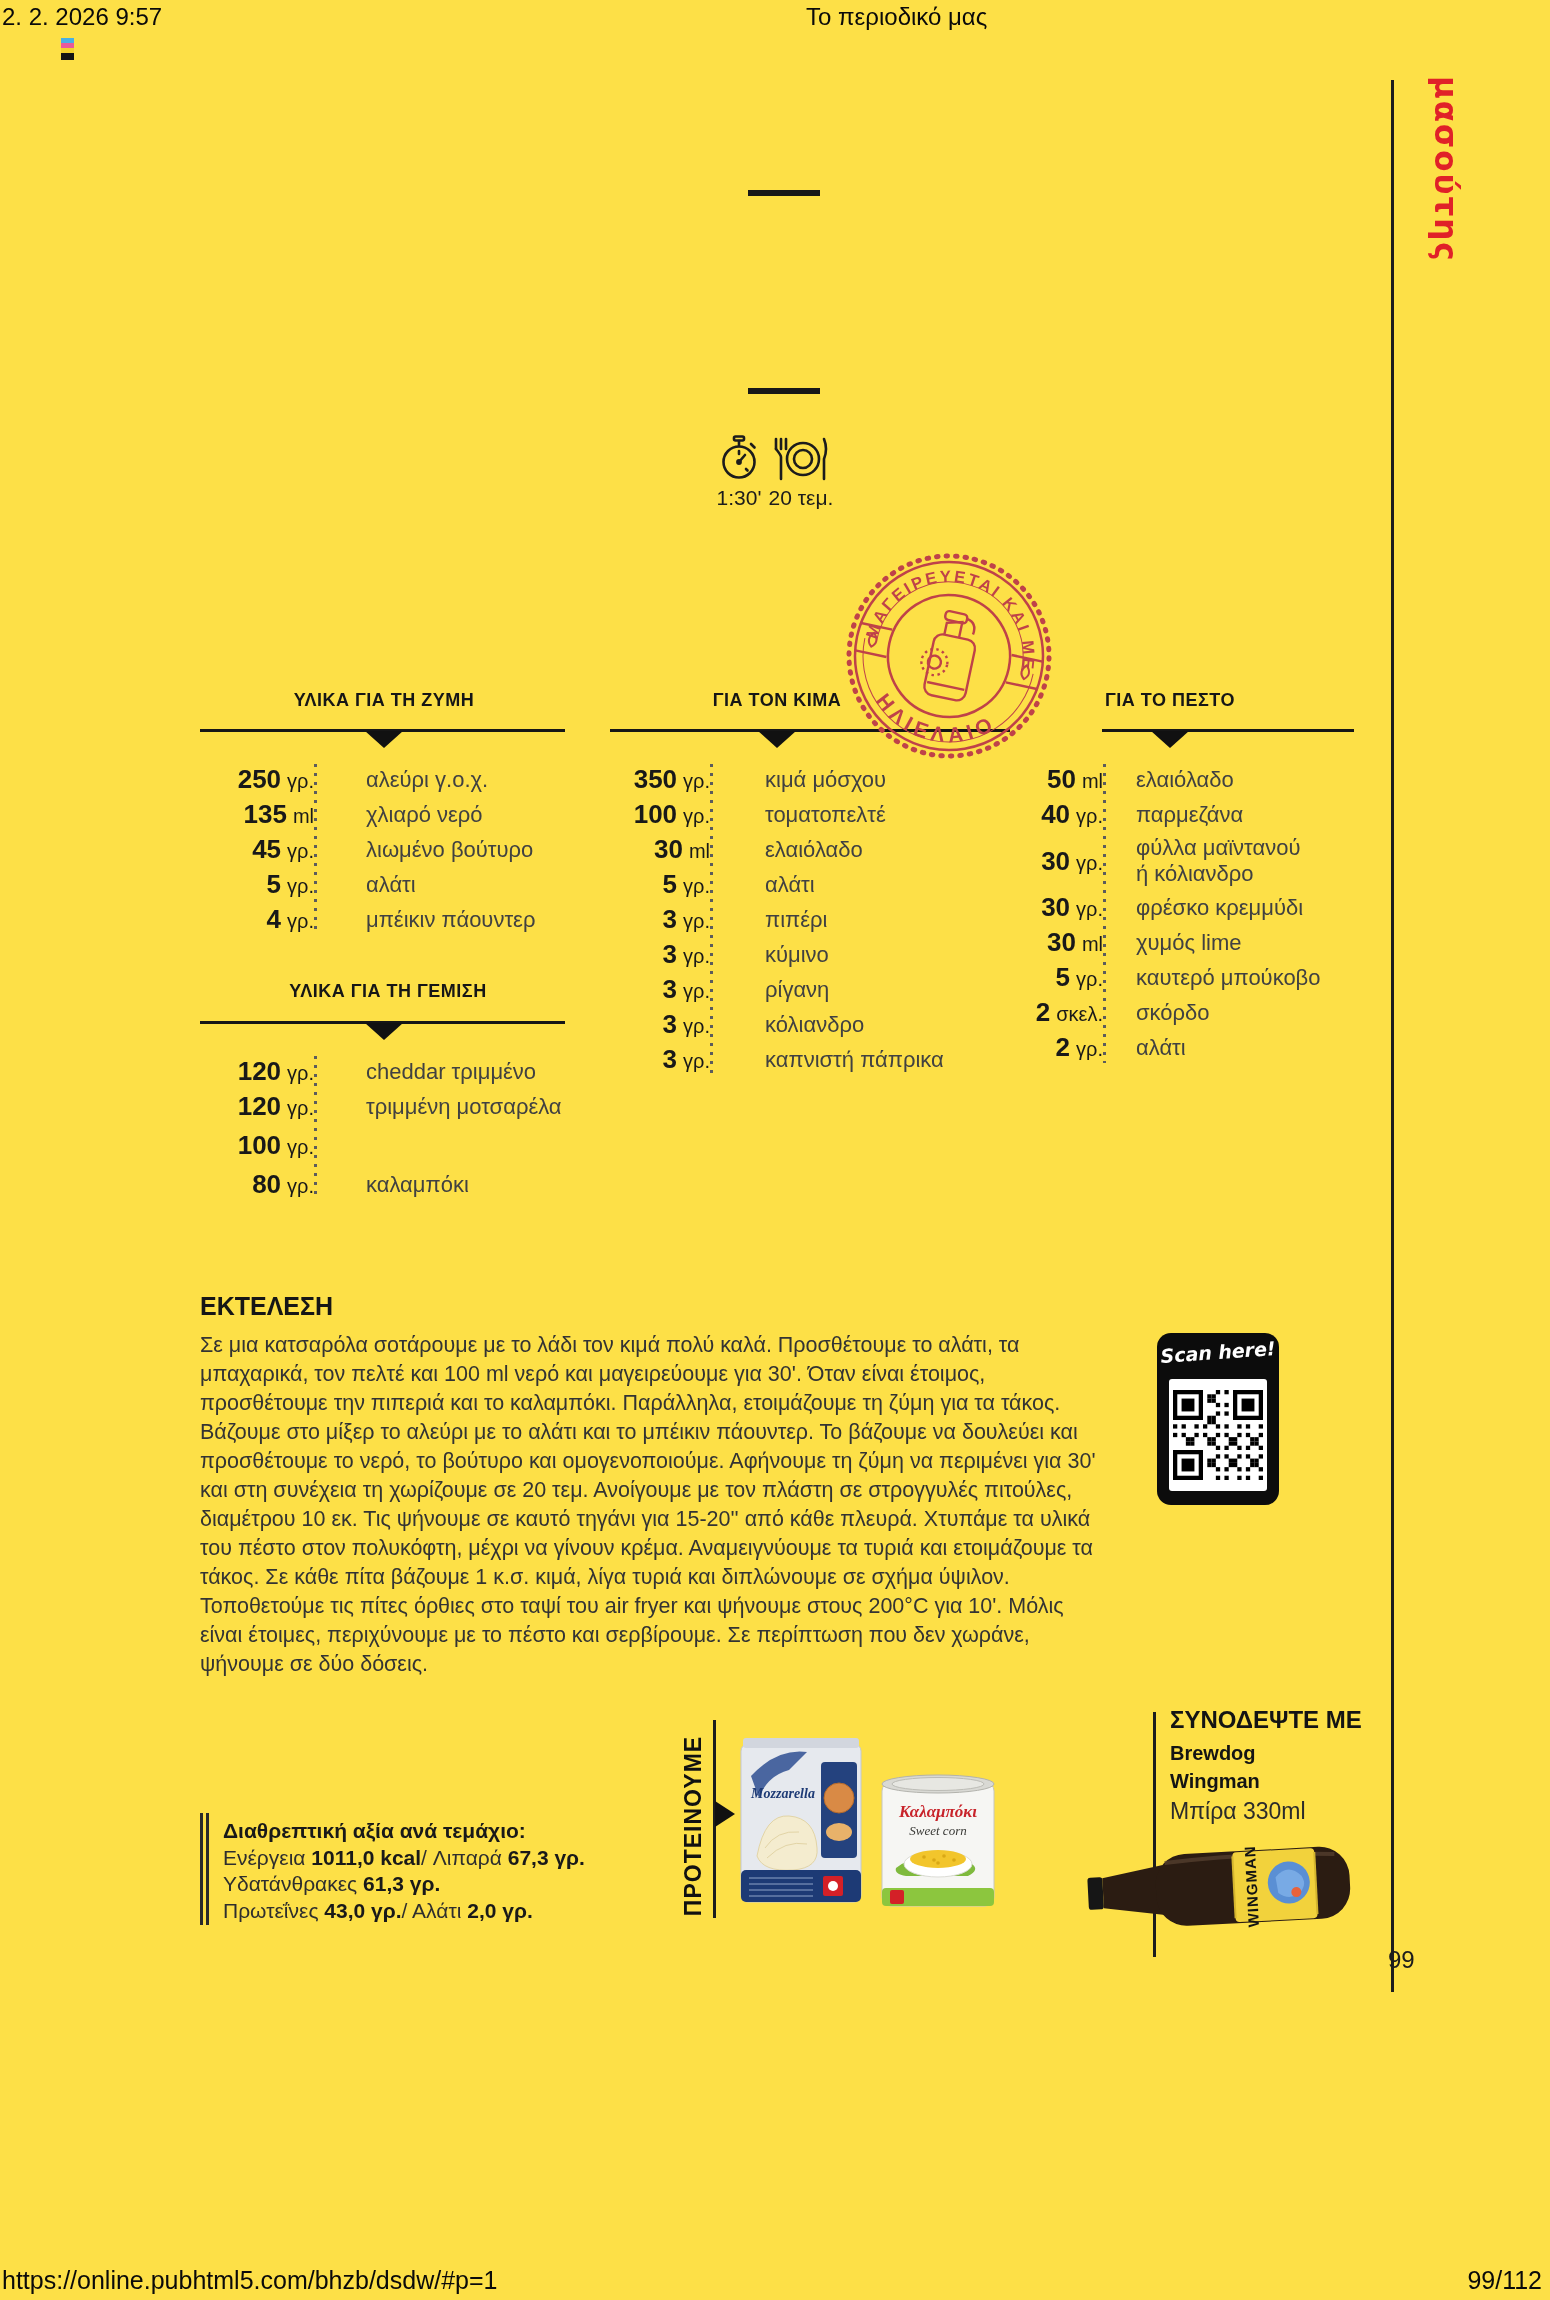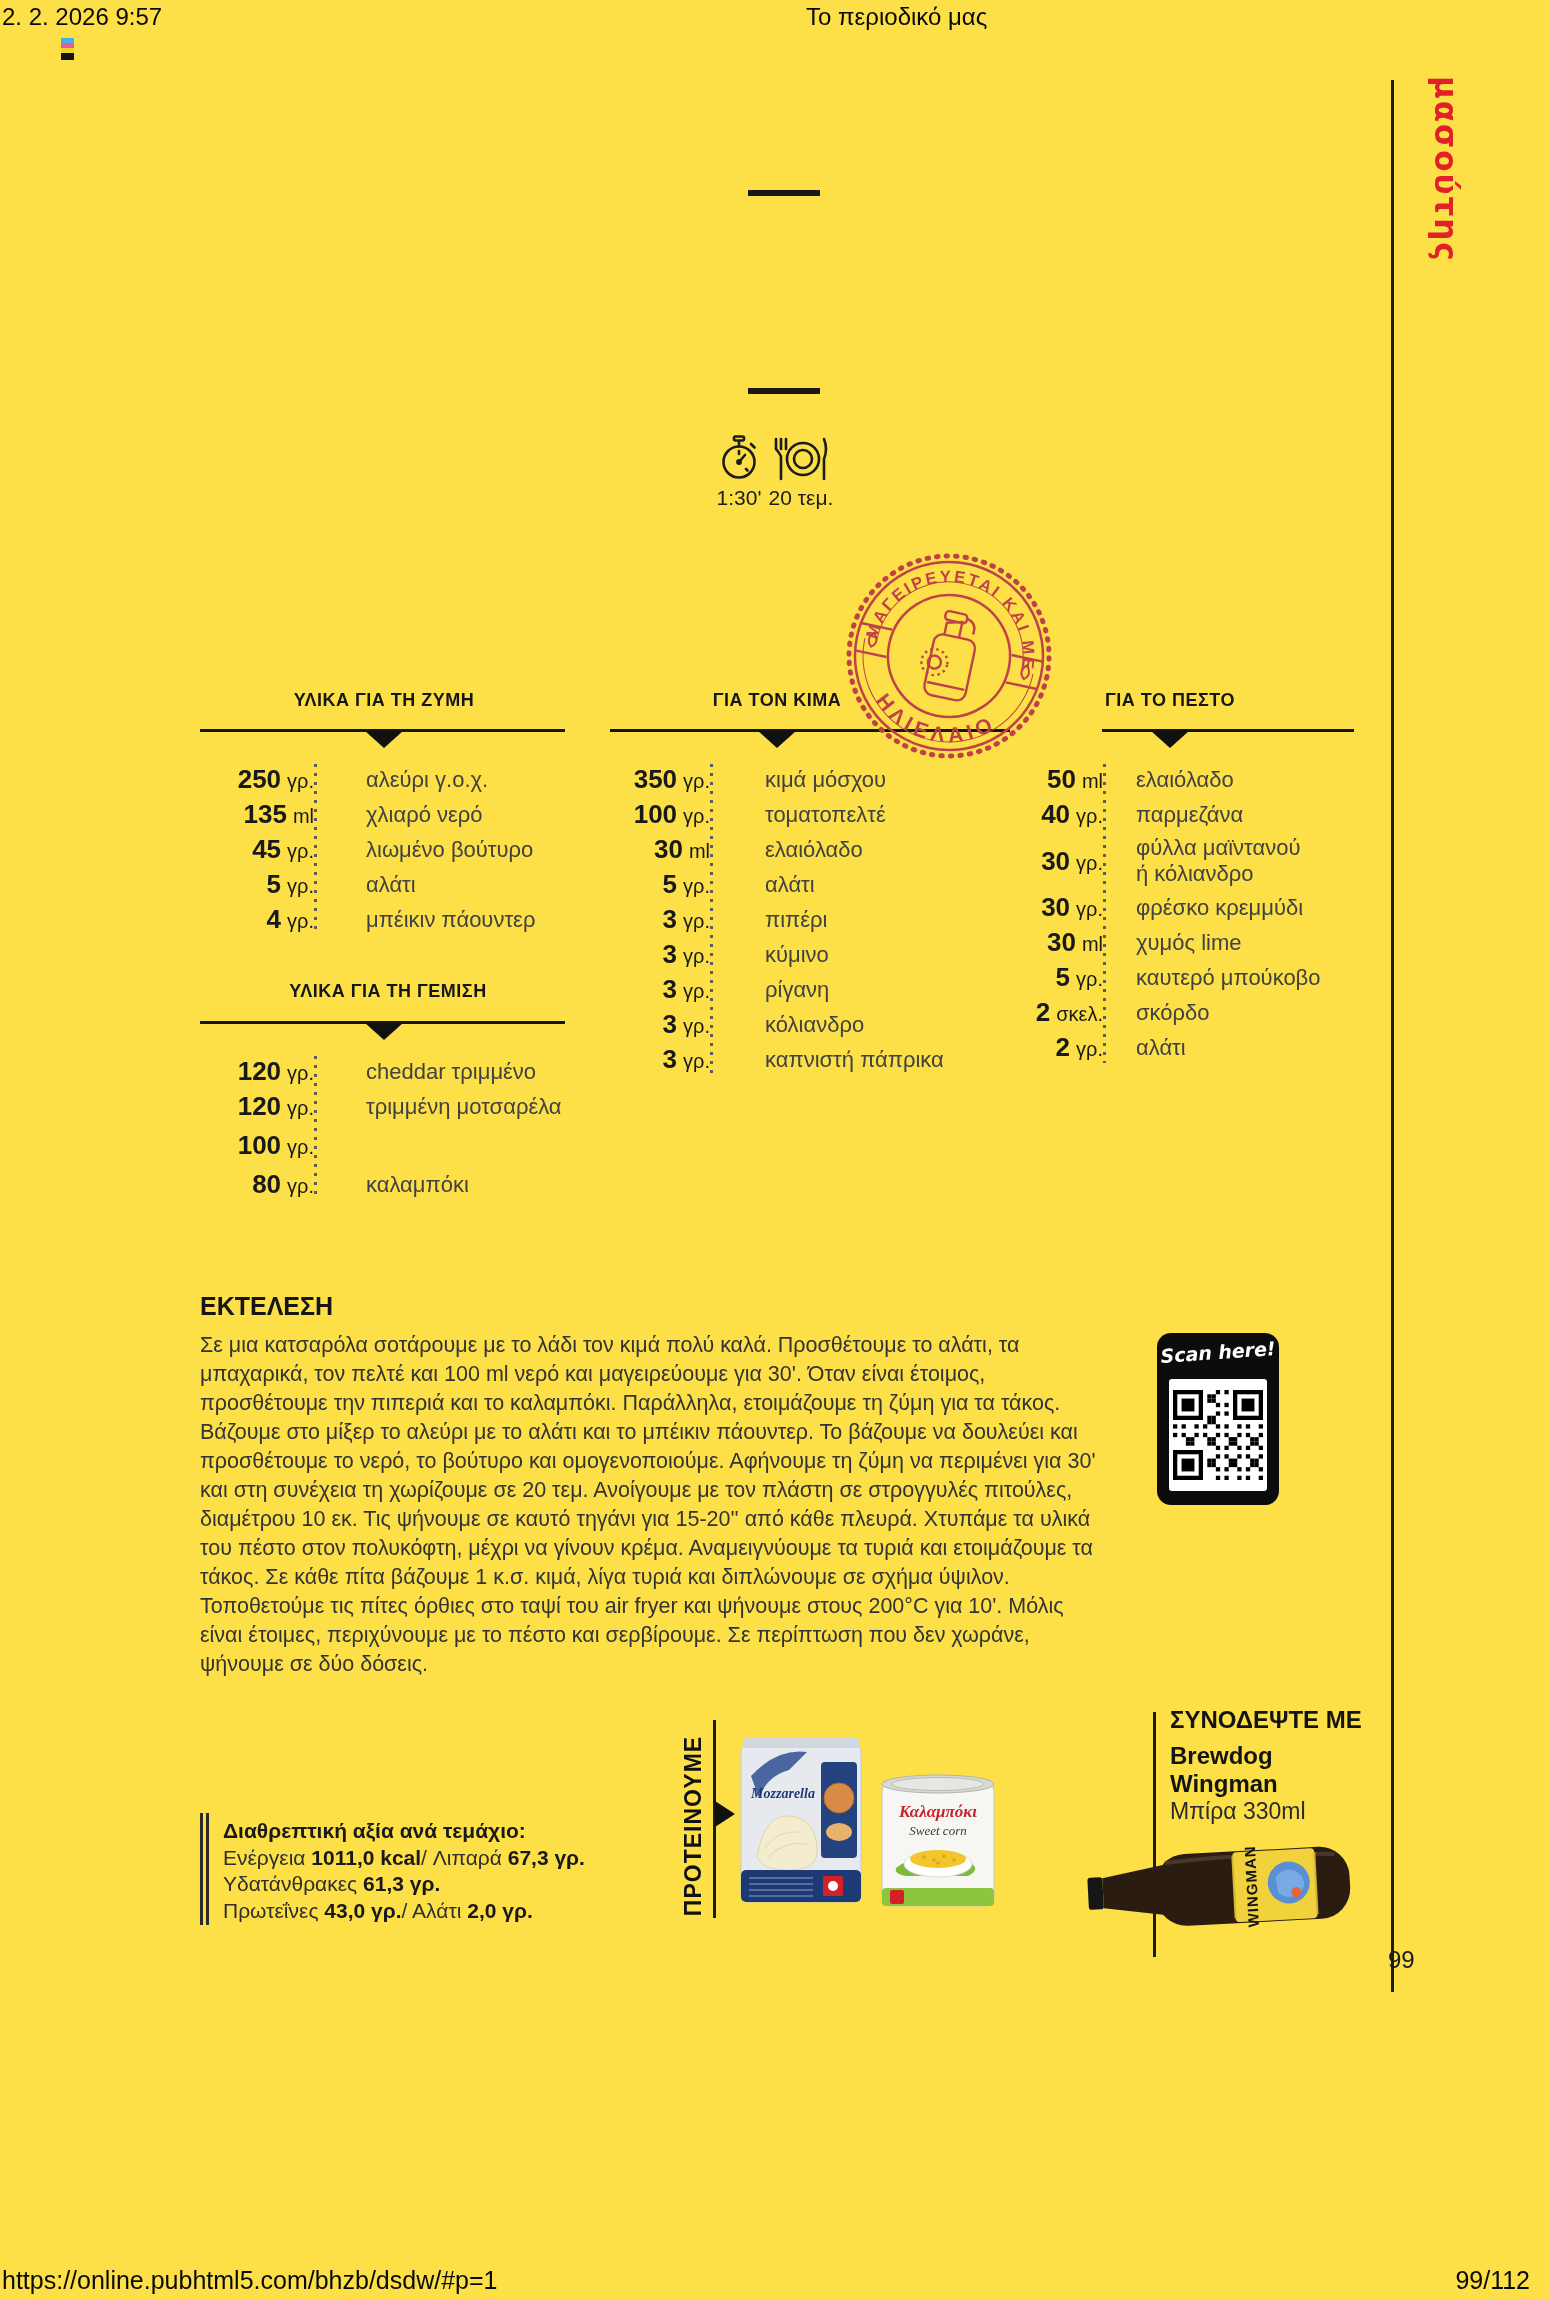--- a/index.html
+++ b/index.html
@@ -54,21 +54,21 @@
   
   .nut{font-size:21px;line-height:26.5px;color:#2e2e2e;}
   .nut b{font-weight:800;color:#191919;}
   .nut .nh{font-weight:800;color:#191919;}
   .vbar{width:3px;background:#2a2a2a;}
 
   
   .vlabel{left:594px;top:1812px;width:200px;height:28px;transform:rotate(-90deg);
           text-align:center;font-weight:800;font-size:23px;letter-spacing:1px;color:#111;}
   .pair-h{font-weight:800;font-size:24px;color:#141414;}
-  .pair-b{font-weight:800;font-size:24px;color:#141414;}
+  .pair-b{font-weight:800;font-size:20px;color:#141414;}
   .pair-r{font-size:23px;color:#2b2b2b;}
 
   .brand{left:1464px;top:76px;transform:rotate(90deg);transform-origin:0 0;
          font-family:"DejaVu Sans",sans-serif;font-size:31px;font-weight:800;
          color:#e02128;letter-spacing:2px;white-space:nowrap;}
   .pageno{font-size:24px;color:#1c1c1c;}
   .vline{background:#1d1d1d;}
 </style>
 </head>
 <body>
@@ -526,15 +526,15 @@
     <circle cx="203" cy="48" r="21" fill="#5a8fd4"></circle>
     <path d="M190,42 Q203,28 216,42 Q222,52 212,60 Q202,66 192,58 Z" fill="#7fb0e8" opacity="0.8"></path>
     <circle cx="210" cy="58" r="5" fill="#e8623c"></circle>
     <path d="M148,19 L148,81" stroke="#d4b52e" stroke-width="2"></path>
     <path d="M230,19 L230,81" stroke="#d4b52e" stroke-width="2"></path>
   </svg>
 
   <div class="abs pageno" style="left:1388px;top:1946px;text-align:right;">99</div>
 
   <div class="abs pf" style="left:2px;top:2266px;">https://online.pubhtml5.com/bhzb/dsdw/#p=1</div>
-  <div class="abs pf" style="right:20px;top:2266px;">99/112</div>
+  <div class="abs pf" style="right:8px;top:2266px;">99/112</div>
 
 </div>
 
 </body></html>

